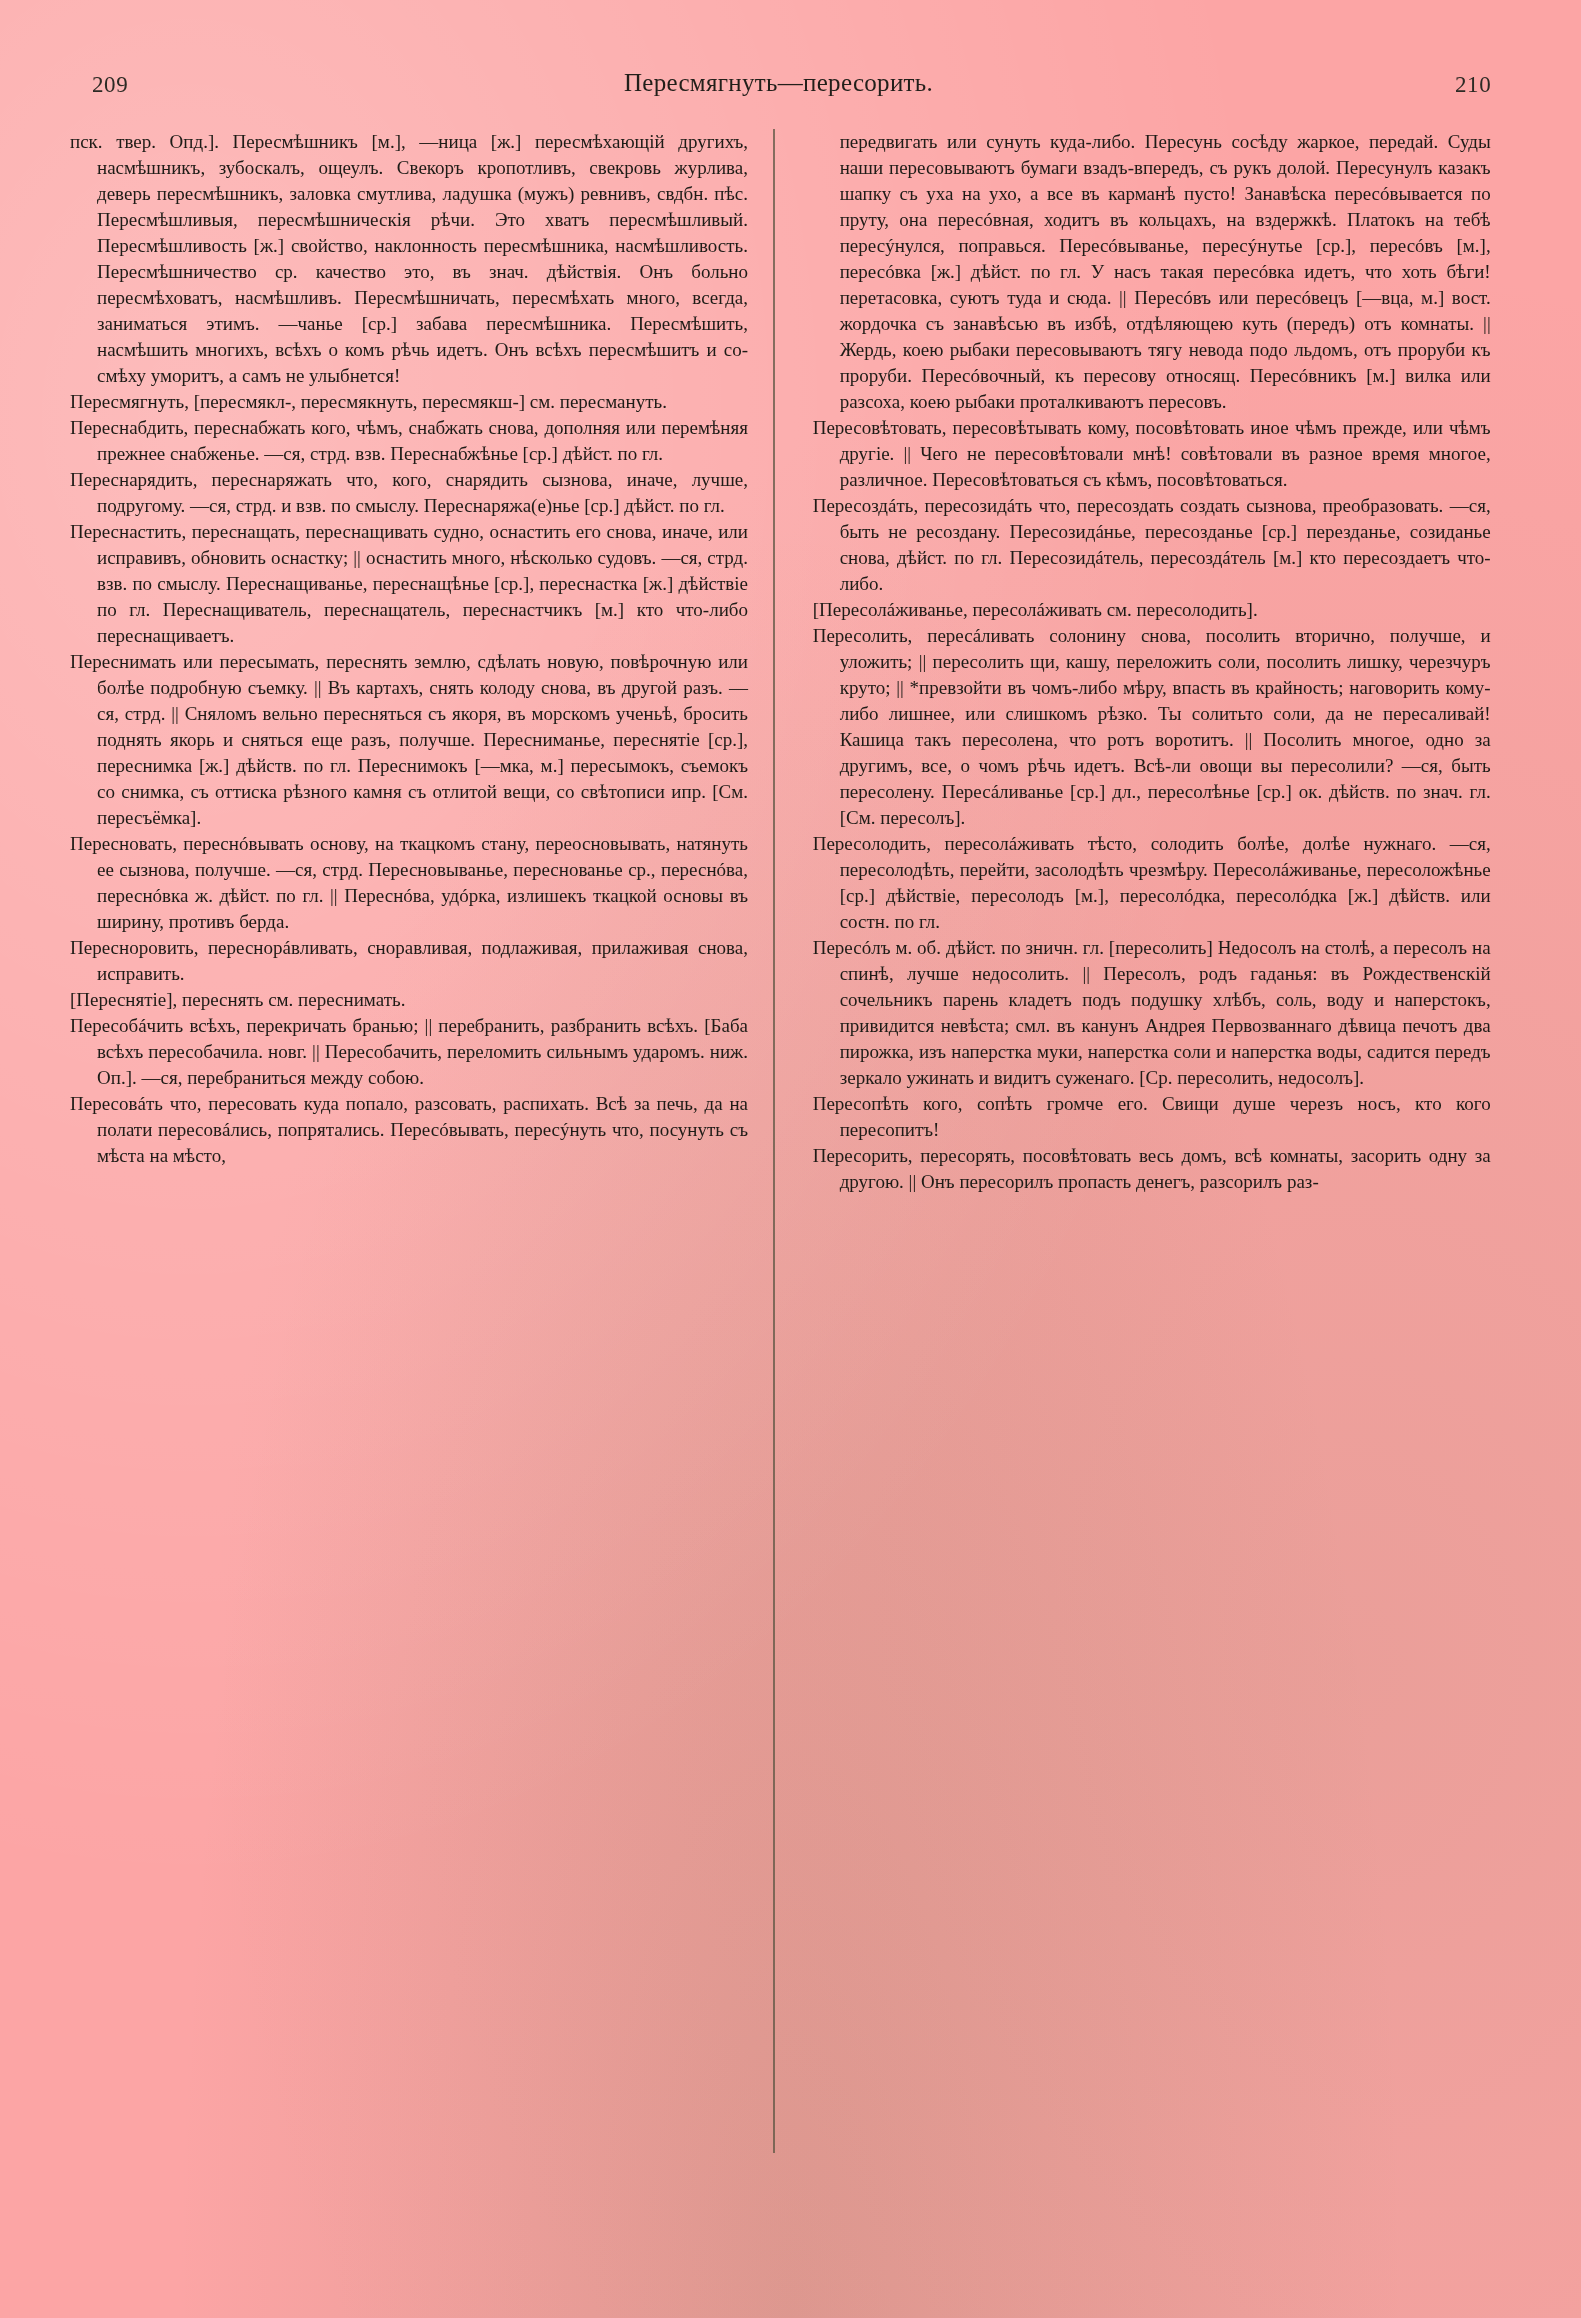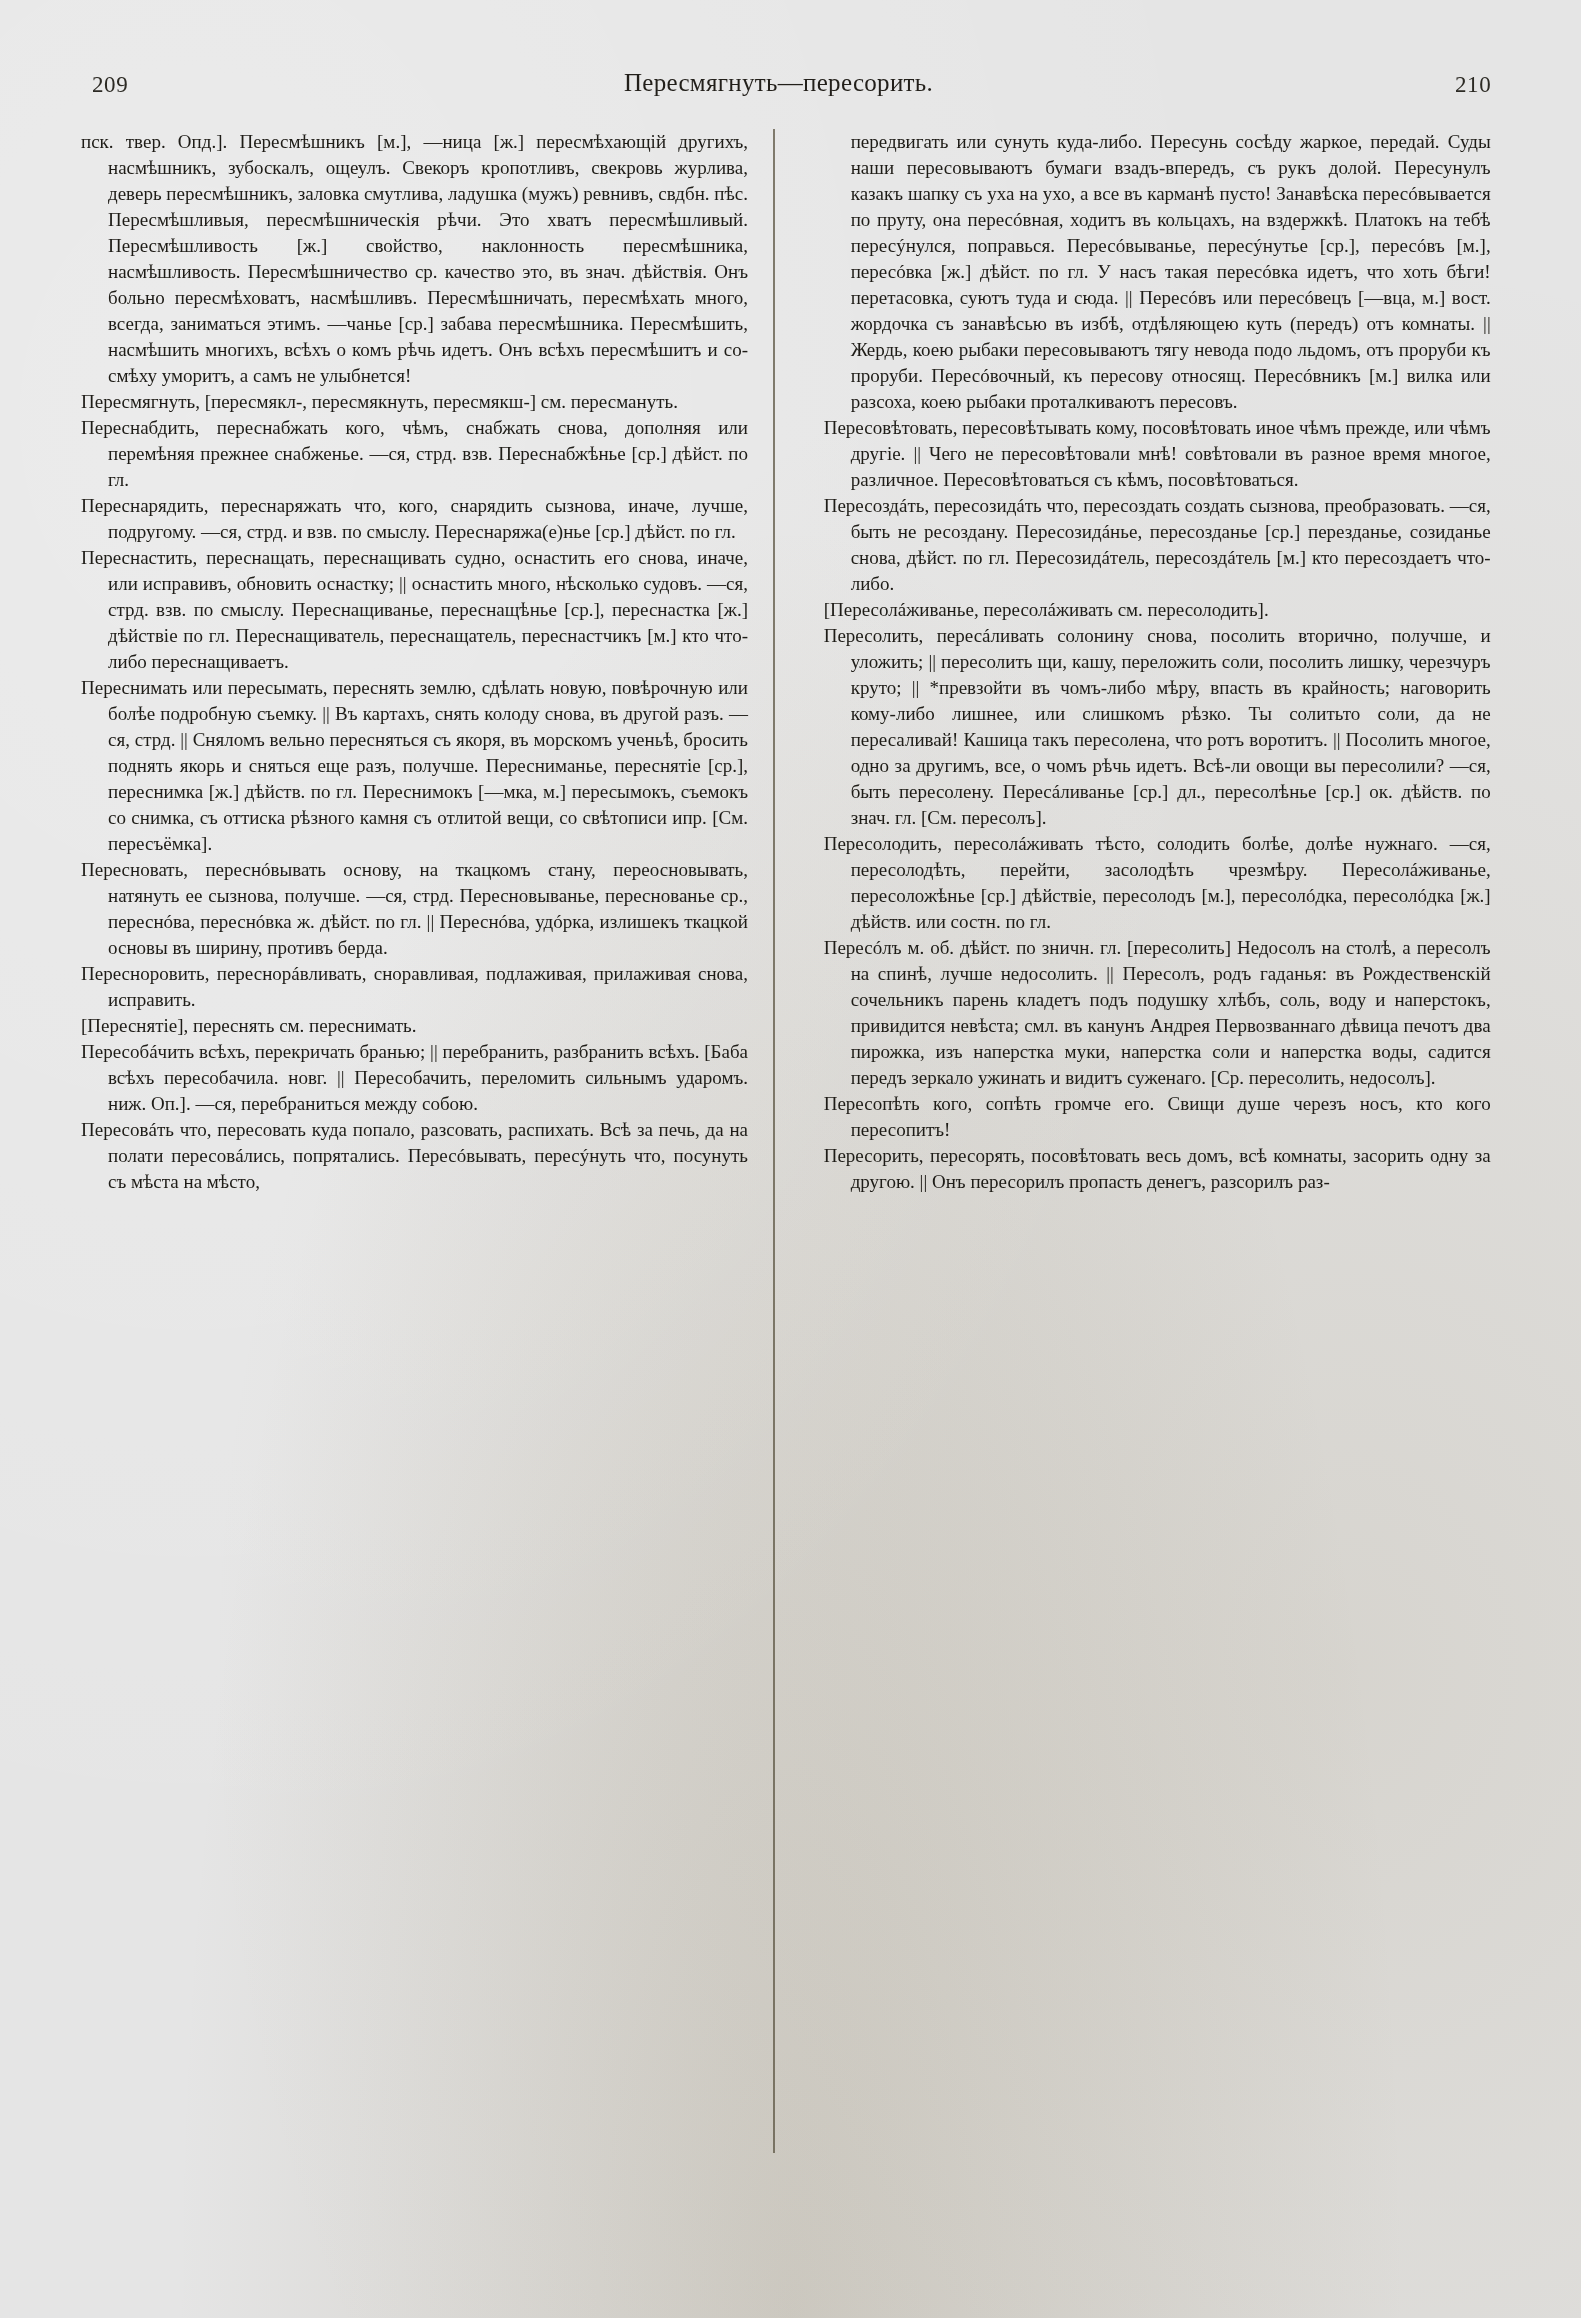--- a/index.html
+++ b/index.html
@@ -4,21 +4,21 @@
 <style>
   html, body {
     margin: 0;
     padding: 0;
     background: #cfc9b4;
   }
   .page {
     position: relative;
     width: 1582px;
     height: 2319px;
-    background: #e5e5e5;
+    background: #fca5a5;
     box-sizing: border-box;
     overflow: hidden;
     font-family: "Liberation Serif", serif;
   }
   
   .page::before {
     content: "";
     position: absolute;
     inset: 0;
     background:
@@ -82,21 +82,21 @@
   .divider {
     position: absolute;
     top: 67px;
     left: 705px;
     width: 1.7px;
     height: 2024px;
     background: #5c5543;
     opacity: 0.75;
   }
   p.entry {
-    margin: 0 0 0 13px;
+    margin: 0 0 0 2px;
     font-size: 19px;
     line-height: 26px;
     color: #1e1c17;
     text-align: justify;
     text-indent: -27px;
     padding-left: 27px;
     hyphens: manual;
   }
   p.cont {
     text-indent: 0;

